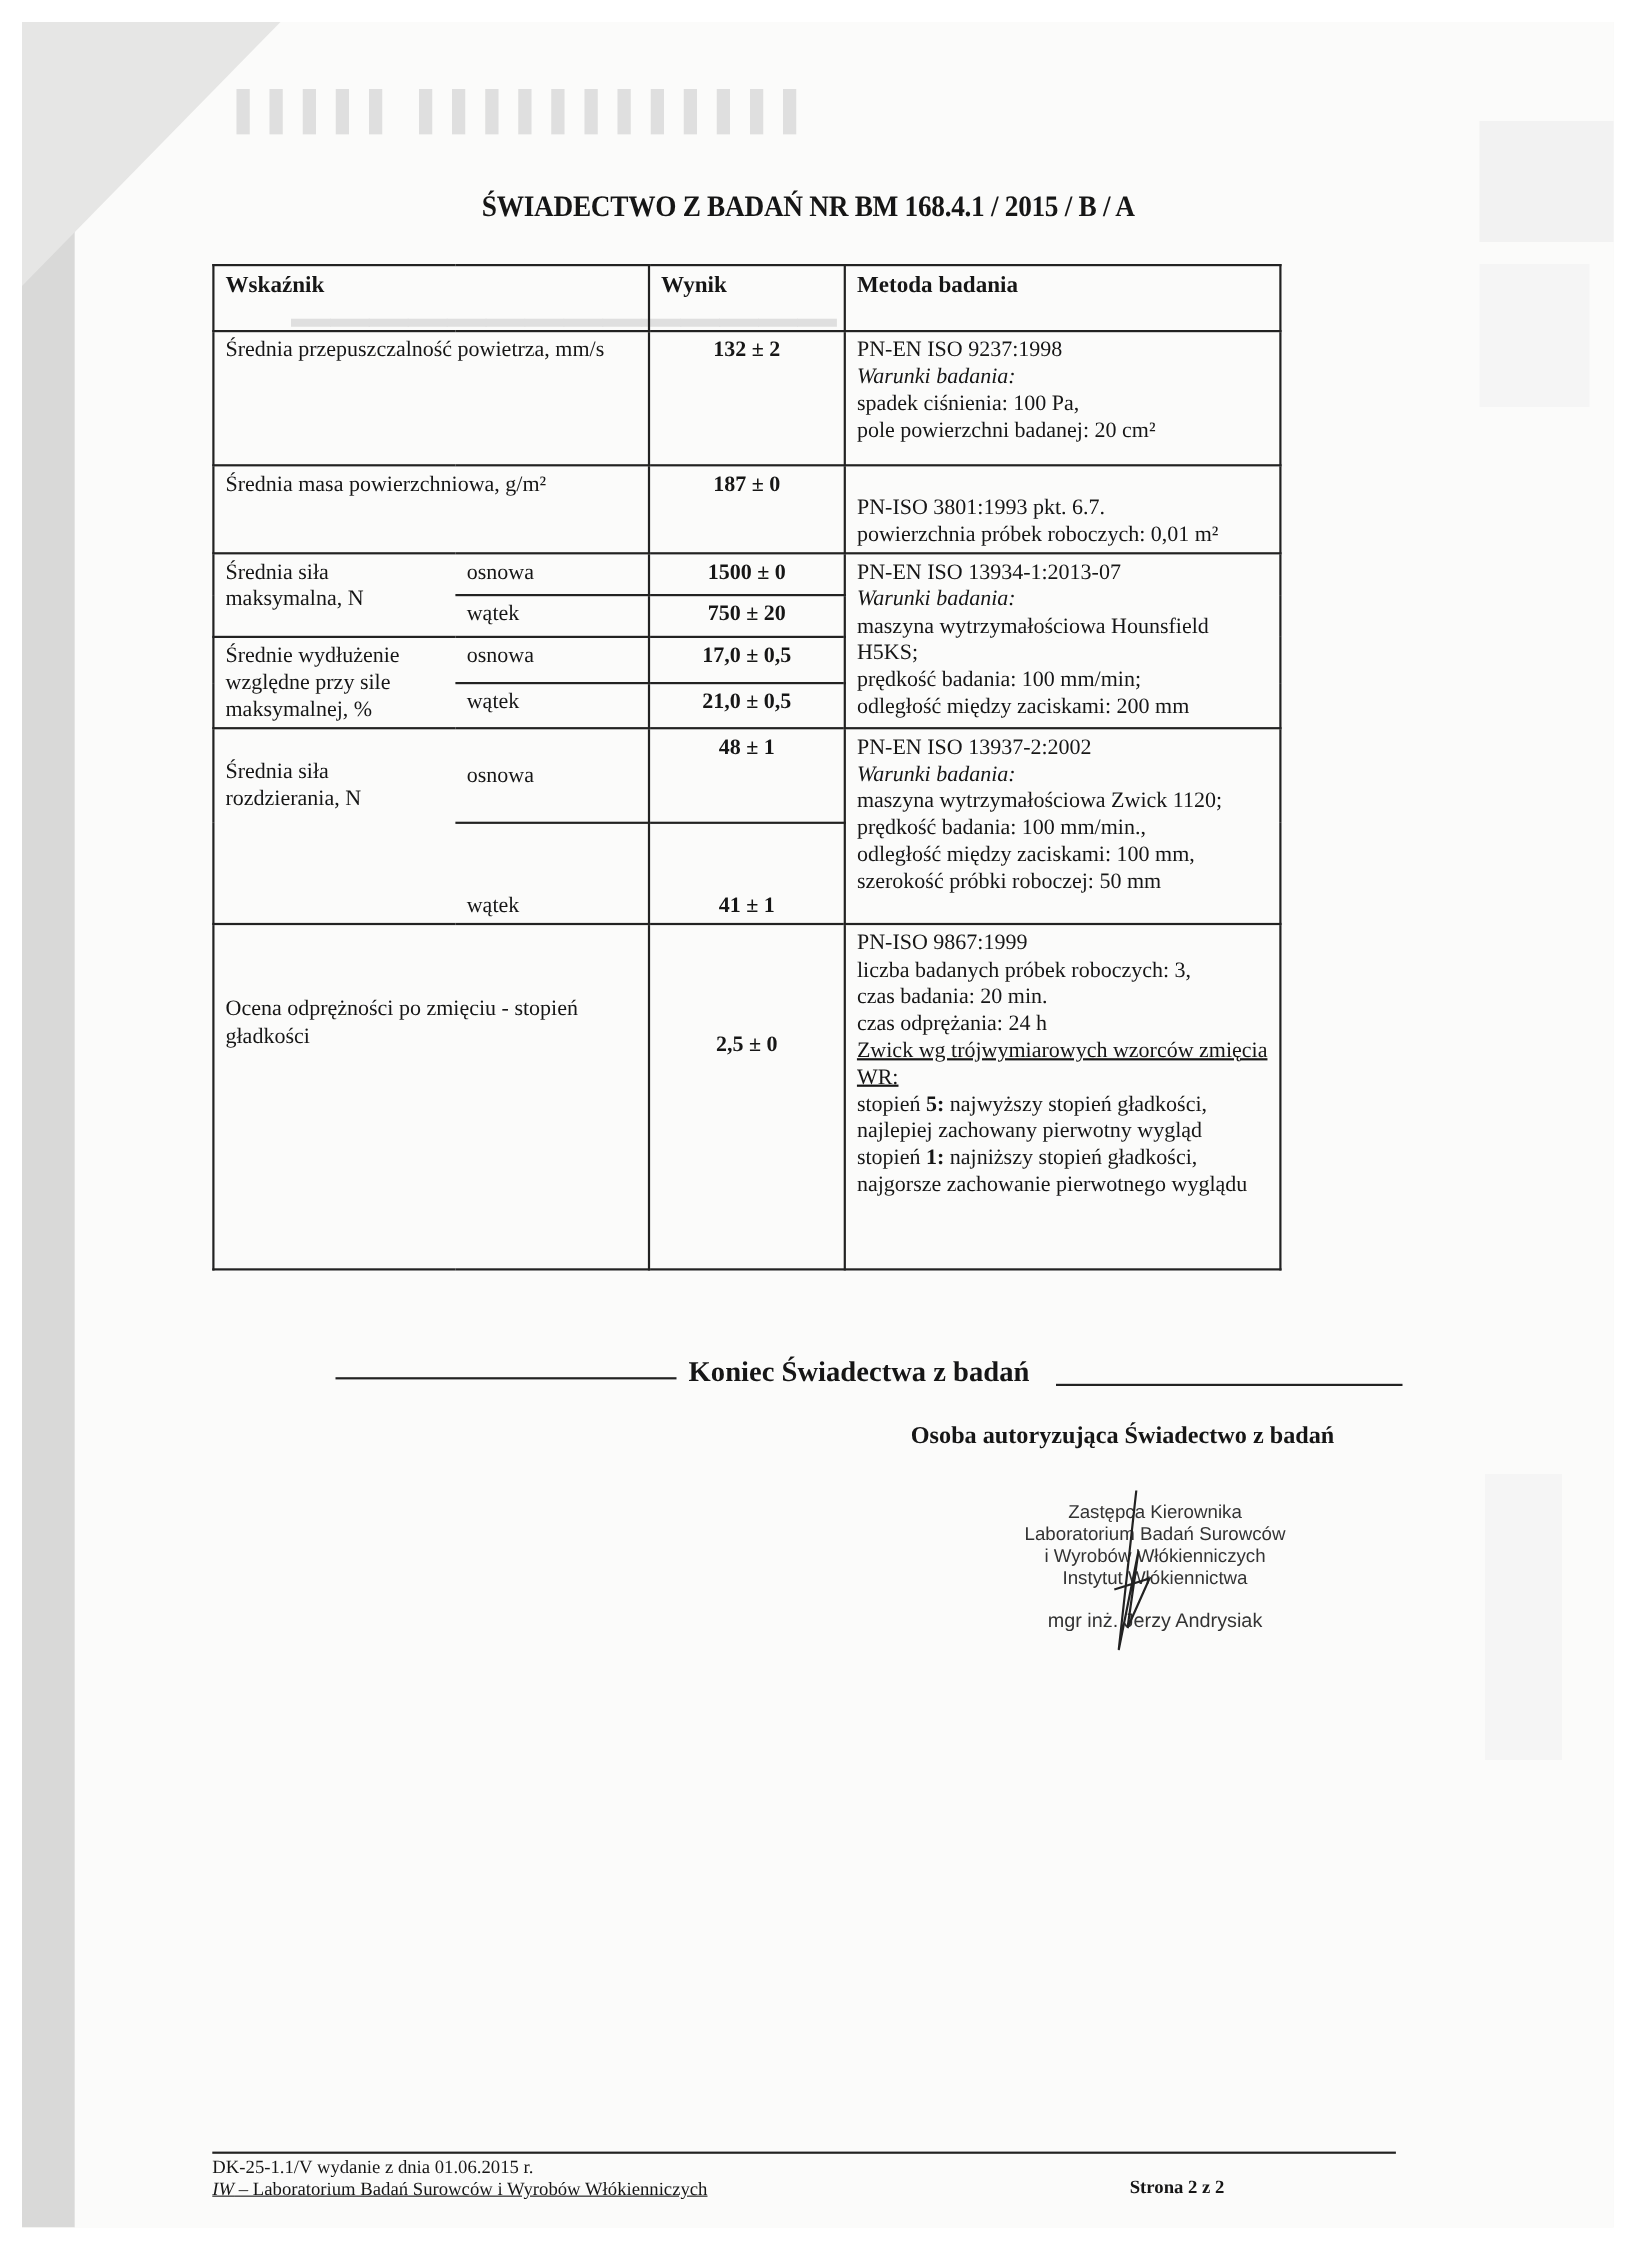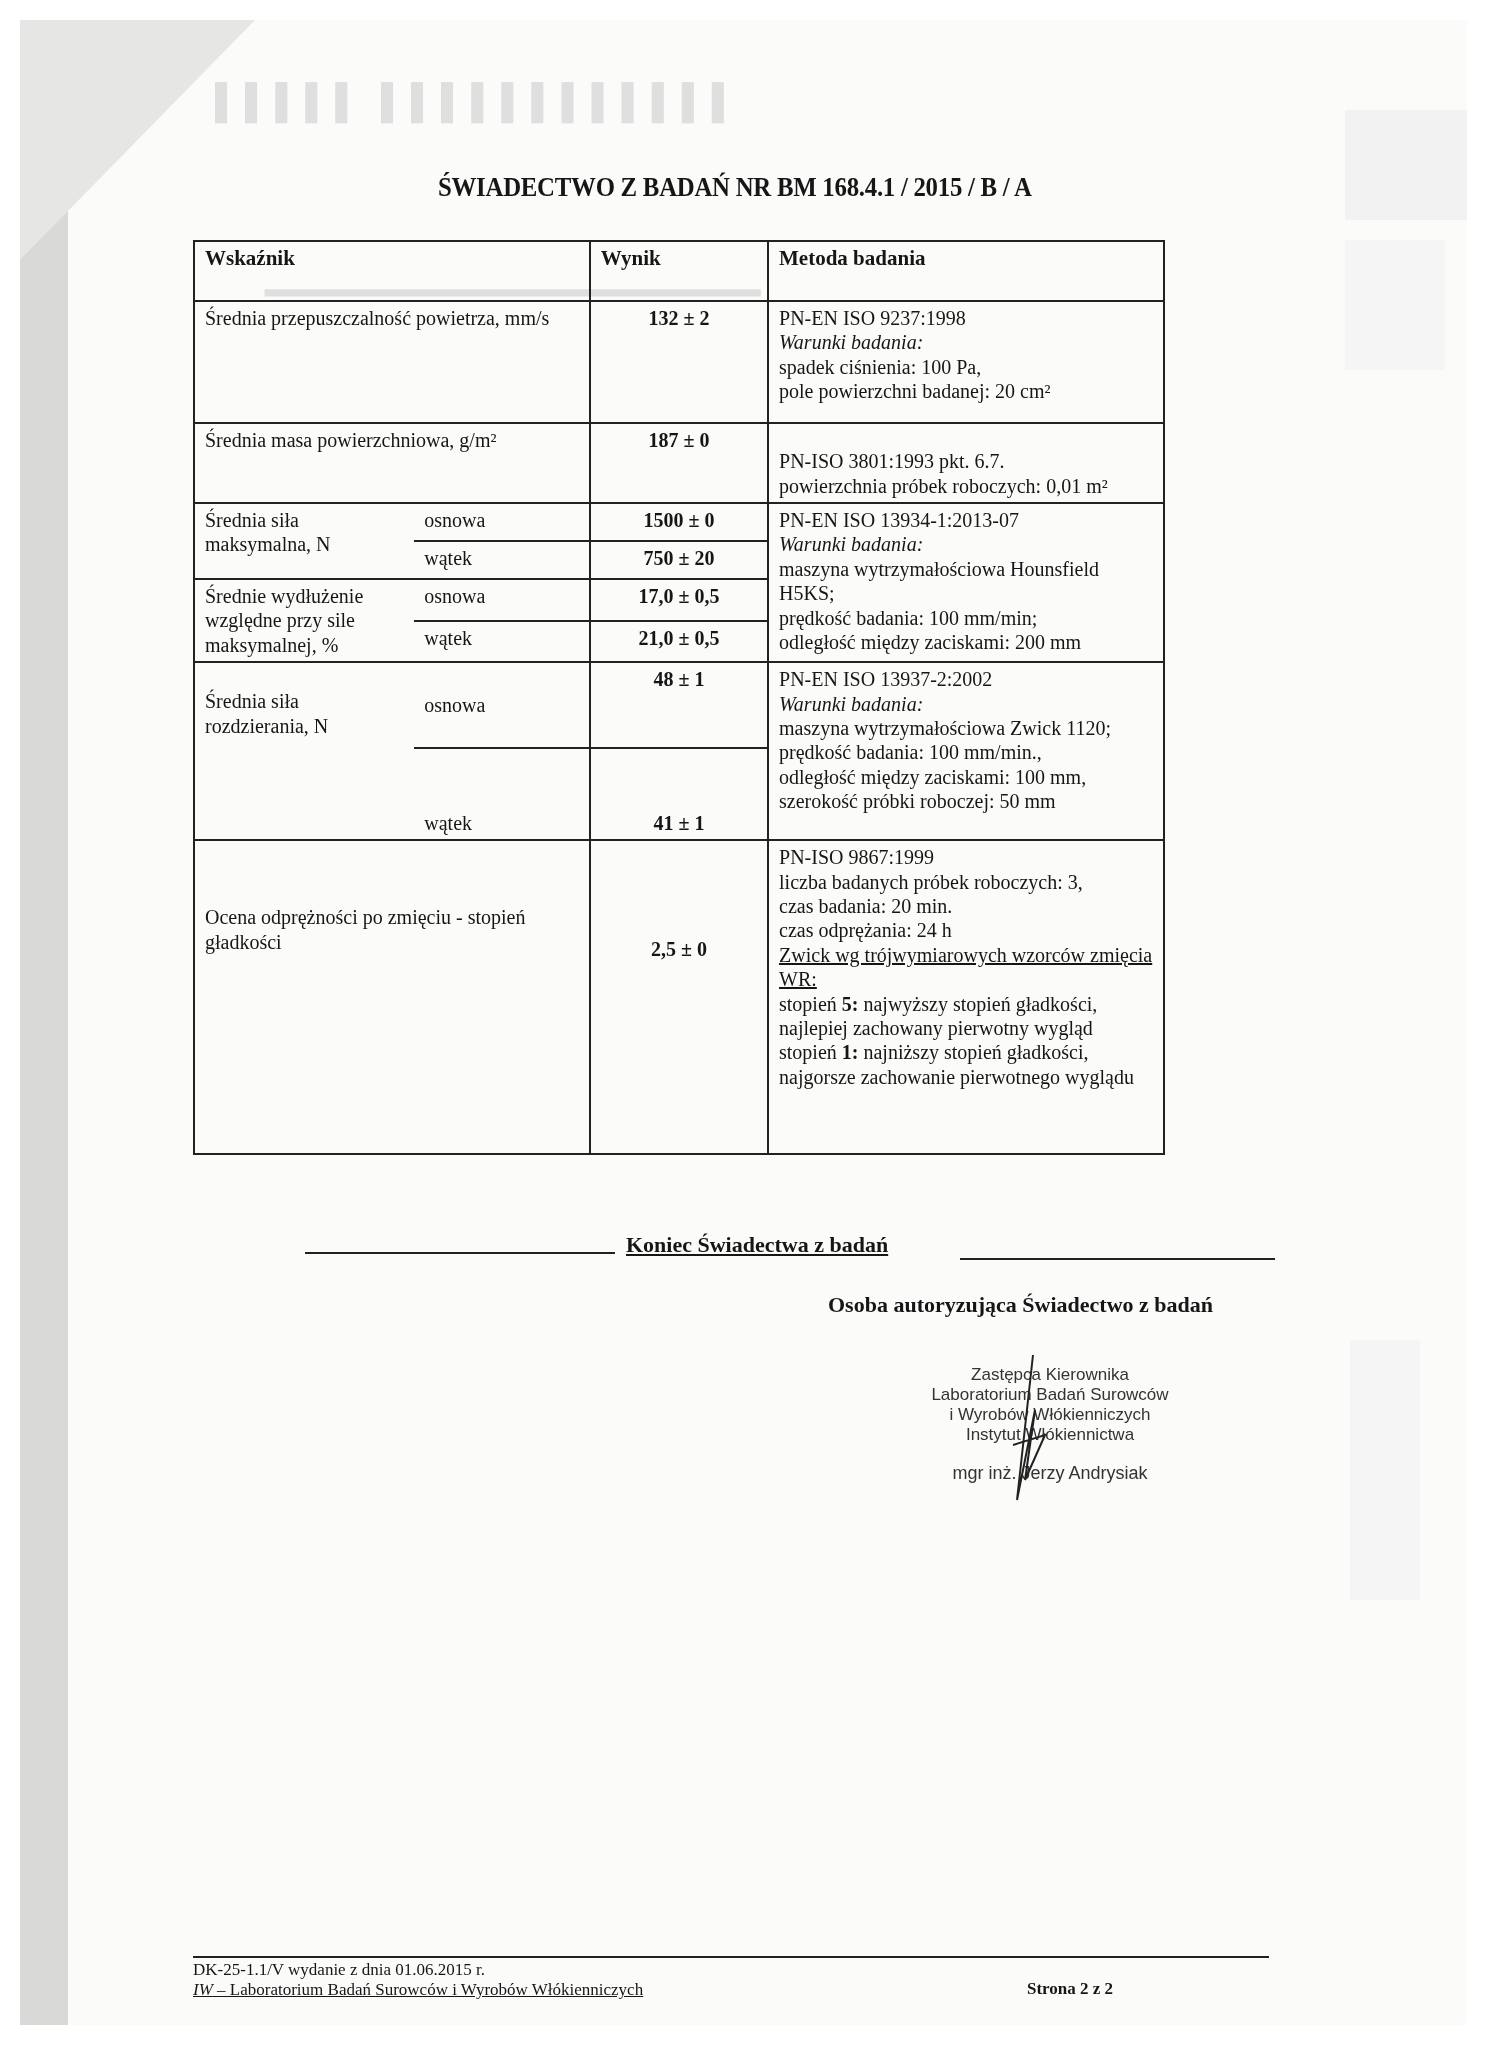--- a/index.html
+++ b/index.html
@@ -24,21 +24,21 @@
   th.c-wynik { text-align:center; }
   td.val { text-align:center; font-weight:bold; vertical-align:middle; }
   td.ind { vertical-align:middle; }
   td.sub { vertical-align:top; padding-left:38px; }
   .it { font-style:italic; }
   .u { text-decoration:underline; }
   .b { font-weight:bold; }
 
   .koniec { position:absolute; top:1232px; left:300px; width:1000px; height:30px; }
   .koniec .line { position:absolute; top:20px; height:2px; background:#222; }
-  .koniec .txt { position:absolute; left:326px; top:0; font-weight:bold; font-size:22px; white-space:nowrap;text-decoration:underline; }
+  .koniec .txt { position:absolute; left:326px; top:0; font-weight:bold; font-size:26px; white-space:nowrap; }
   .osoba { position:absolute; left:828px; top:1292px; font-weight:bold; font-size:22px; white-space:nowrap; }
   .stamp { position:absolute; left:860px; top:1365px; width:380px; text-align:center;
            font-family:"Liberation Sans", sans-serif; font-size:17px; line-height:20px; color:#333; }
   .stamp .name { margin-top:18px; font-size:18px; }
   .sig { position:absolute; left:995px; top:1350px; width:60px; height:170px; }
 
   .footer-line { position:absolute; left:193px; top:1956px; width:1076px; height:2px; background:#222; }
   .footer-l1, .footer-l2 { position:absolute; left:193px; font-size:17px; white-space:nowrap; }
   .footer-l1 { top:1960px; }
   .footer-l2 { top:1980px;text-decoration:underline; }

